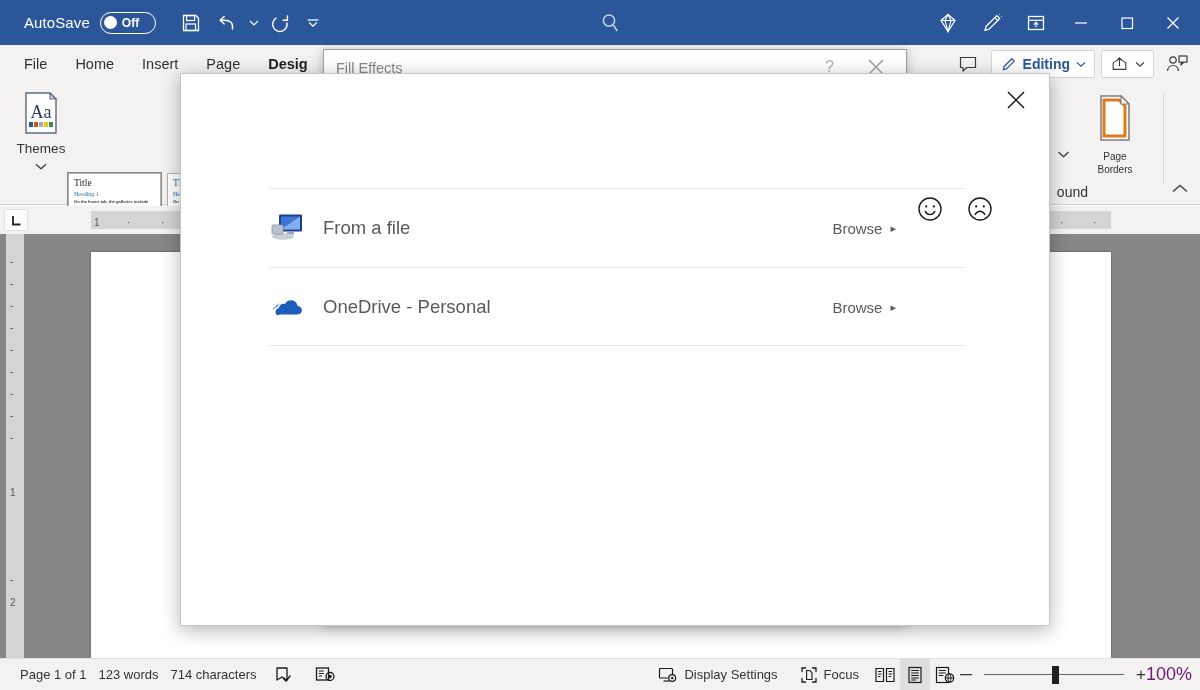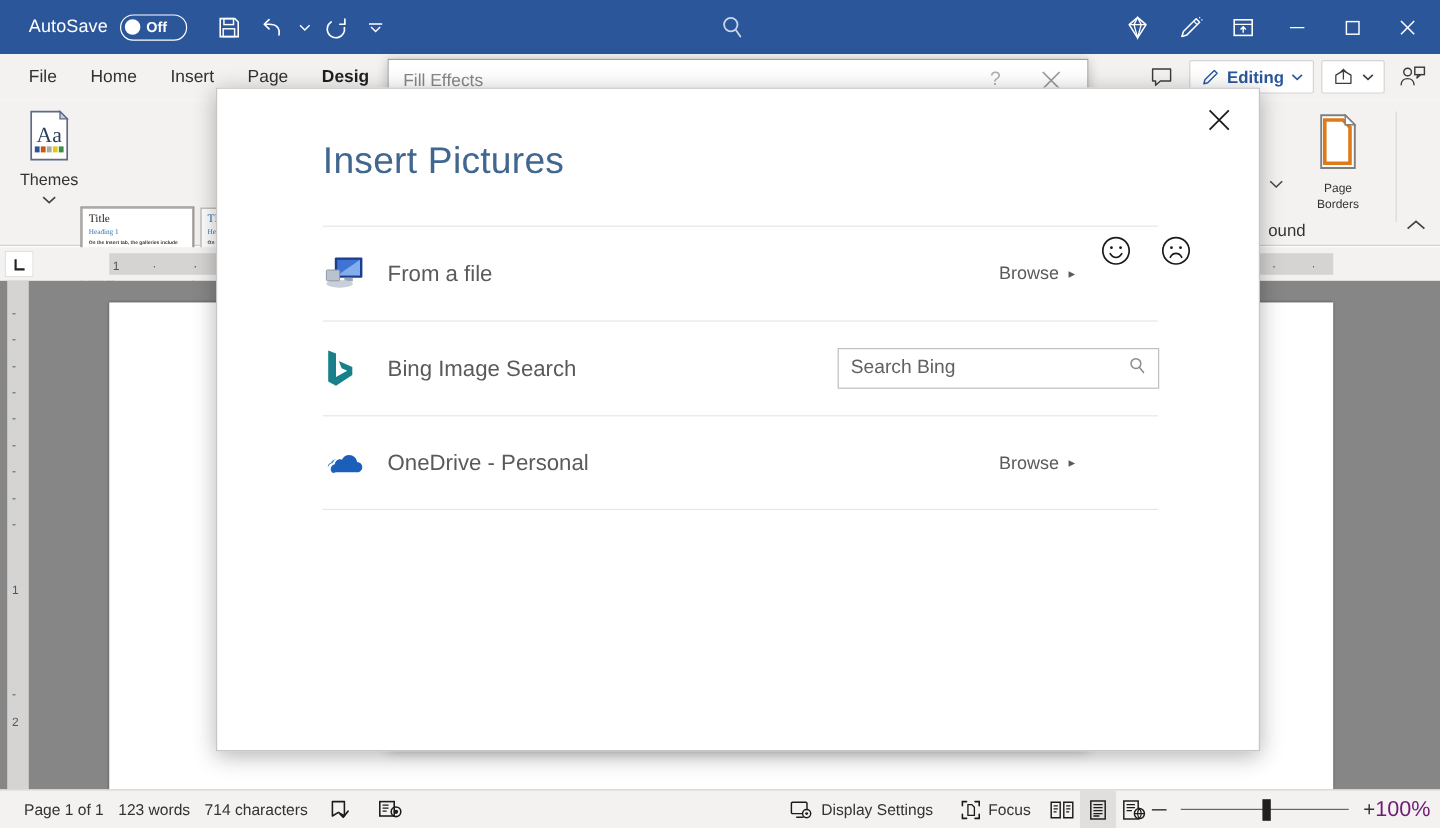--- a/index.html
+++ b/index.html
@@ -469,21 +469,20 @@
       <span>
         <svg width="26" height="26" viewBox="0 0 26 26">
             <circle cx="13" cy="13" r="11" fill="none" stroke="#1b1b1b" stroke-width="1.4"></circle>
             <circle cx="9.2" cy="10.4" r="1.15" fill="#1b1b1b"></circle>
             <circle cx="16.8" cy="10.4" r="1.15" fill="#1b1b1b"></circle>
             <path d="M8.2 18.4c1.2-2.2 3-3.2 4.8-3.2s3.6 1 4.8 3.2" fill="none" stroke="#1b1b1b" stroke-width="1.4" stroke-linecap="round"></path>
           </svg>
       </span>
     </div>
 
-    <div class="ip-title">Insert Pictures</div>
 
     <div class="ip-rows">
 
       <div class="ip-row">
         <span class="ip-ico">
           <svg width="36" height="32" viewBox="0 0 36 32">
             <rect x="10" y="2.5" width="23" height="17" rx="1" fill="#1b3f8f"></rect>
             <rect x="12" y="4.5" width="19" height="13" fill="#3f73d4"></rect>
             <path d="M12 17.5 31 4.5v13z" fill="#8fb7f0" opacity=".85"></path>
             <rect x="18" y="19.5" width="7" height="3" fill="#9aa7b8"></rect>
@@ -491,37 +490,20 @@
             <rect x="3" y="13" width="11" height="9" rx="1" fill="#b9c2cd" stroke="#8b95a3" stroke-width=".8"></rect>
           </svg>
         </span>
         <span class="ip-lbl">From a file</span>
         <span class="ip-browse">
           <span>Browse</span>
           <span style="font-size:11px;">▸</span>
         </span>
       </div>
 
-      <div class="ip-row">
-        <span class="ip-ico">
-          <svg width="30" height="34" viewBox="0 0 30 34">
-            <path d="M4.5 2 11 4.6v19.6l9.3-5.3-4.6-2.1-2.4-5.9 11.3 4.9v6.6L11 31.5 4.5 28z" fill="#17808a"></path>
-          </svg>
-        </span>
-        <span class="ip-lbl">Bing Image Search</span>
-        <span class="ip-search">
-          <input type="text" placeholder="Search Bing" style="">
-          <span>
-            <svg width="18" height="18" viewBox="0 0 18 18">
-                <circle cx="7.6" cy="7" r="4.1" fill="none" stroke="#8a8a8a" stroke-width="1.2"></circle>
-                <path d="M10.6 10.2 14 14.4" stroke="#8a8a8a" stroke-width="1.2" stroke-linecap="round"></path>
-              </svg>
-          </span>
-        </span>
-      </div>
 
       <div class="ip-row">
         <span class="ip-ico">
           <svg width="36" height="26" viewBox="0 0 36 26">
             <path d="M11.2 20.5h17.3c2.6 0 4.4-1.9 4.4-4.2s-1.8-4.2-4.3-4.3c-.4-3.3-3.2-5.8-6.6-5.8-2.7 0-5 1.6-6 3.9-.5-.2-1-.3-1.6-.3-2.3 0-4.2 1.8-4.4 4.1-1.9.3-3.4 2-3.4 4 0 1.4.7 2.6 1.8 3.3z" fill="#1b5fba"></path>
             <path d="M4.2 16.6c.5-2 2.2-3.5 4.3-3.8.3-1.5 1.3-2.7 2.6-3.3-1.9.2-3.5 1.4-4.3 3.1-1.5.3-2.6 1.6-2.6 3.2 0 .3 0 .5 0 .8z" fill="#2f8fd8"></path>
           </svg>
         </span>
         <span class="ip-lbl">OneDrive - Personal</span>
         <span class="ip-browse">

